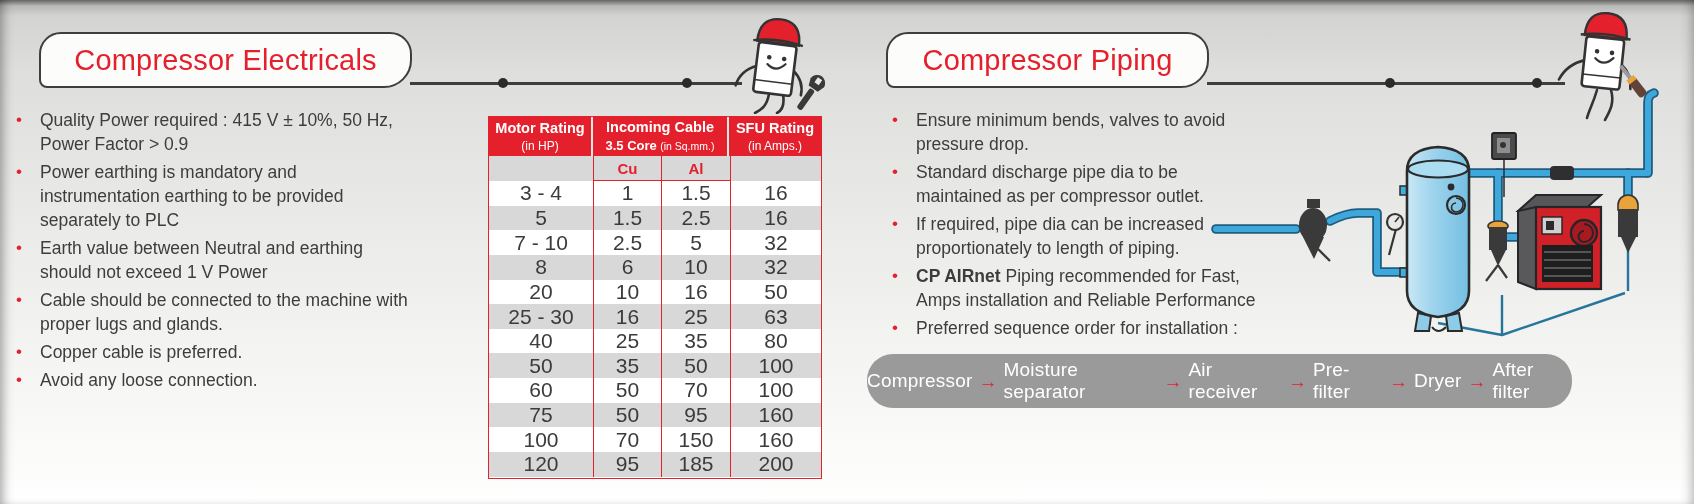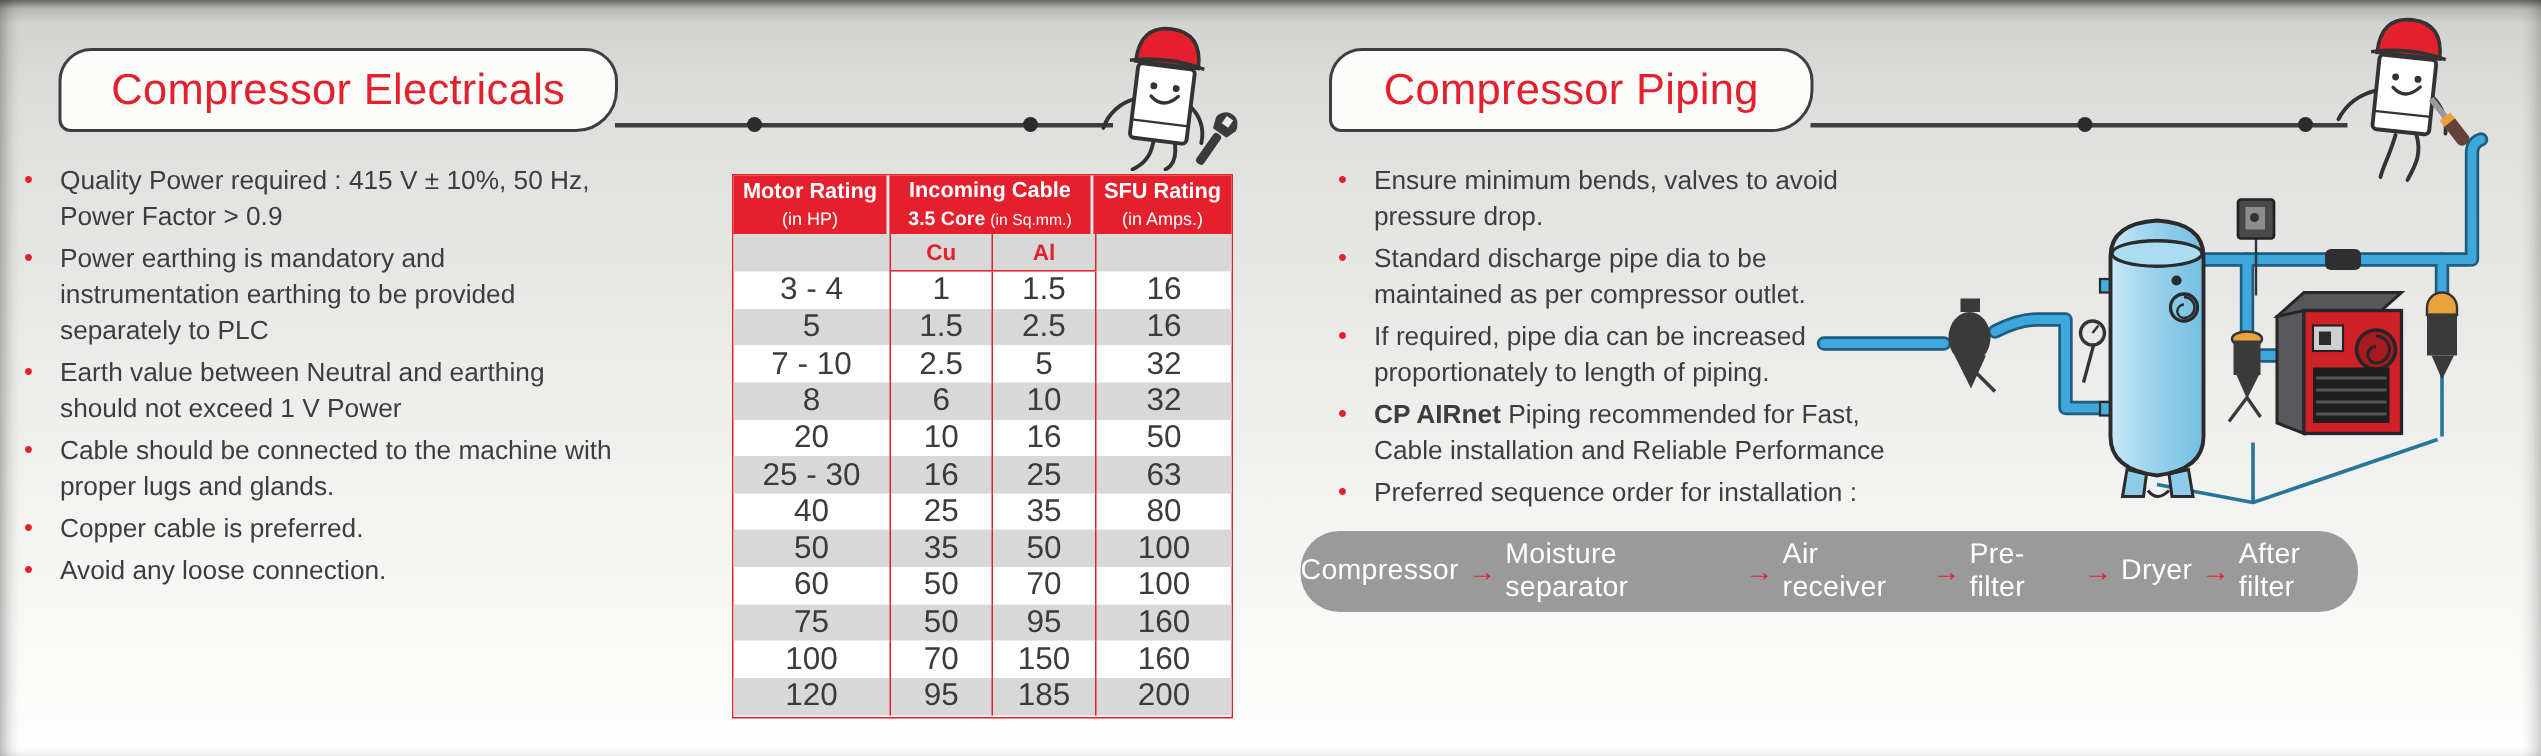--- a/index.html
+++ b/index.html
@@ -247,21 +247,21 @@
         <li><span class="lead"></span><span class="txt">Ensure minimum bends, valves to avoid
 pressure drop.</span></li>
 
         <li><span class="lead"></span><span class="txt">Standard discharge pipe dia to be
 maintained as per compressor outlet.</span></li>
 
         <li><span class="lead"></span><span class="txt">If required, pipe dia can be increased
 proportionately to length of piping.</span></li>
 
         <li><span class="lead">CP AIRnet</span><span class="txt"> Piping recommended for Fast,
-Cable installation and Reliable Performance</span></li>
+Amps installation and Reliable Performance</span></li>
 
         <li><span class="lead"></span><span class="txt">Preferred sequence order for installation :</span></li>
       </ul>
 
     <div class="seq-bar">
       <span class="step">Compressor</span>
       <span class="arrow">→</span>
       <span class="step">Moisture separator</span>
       <span class="arrow">→</span>
       <span class="step">Air receiver</span>

